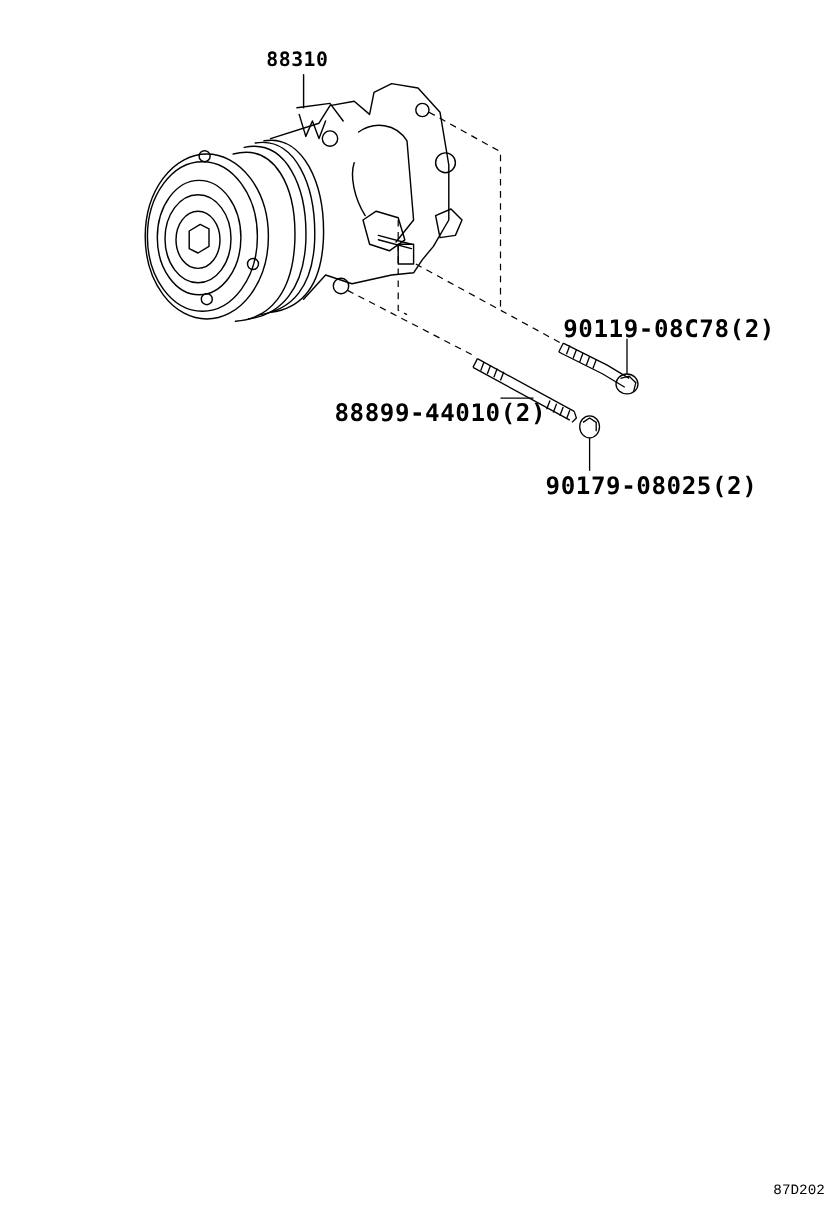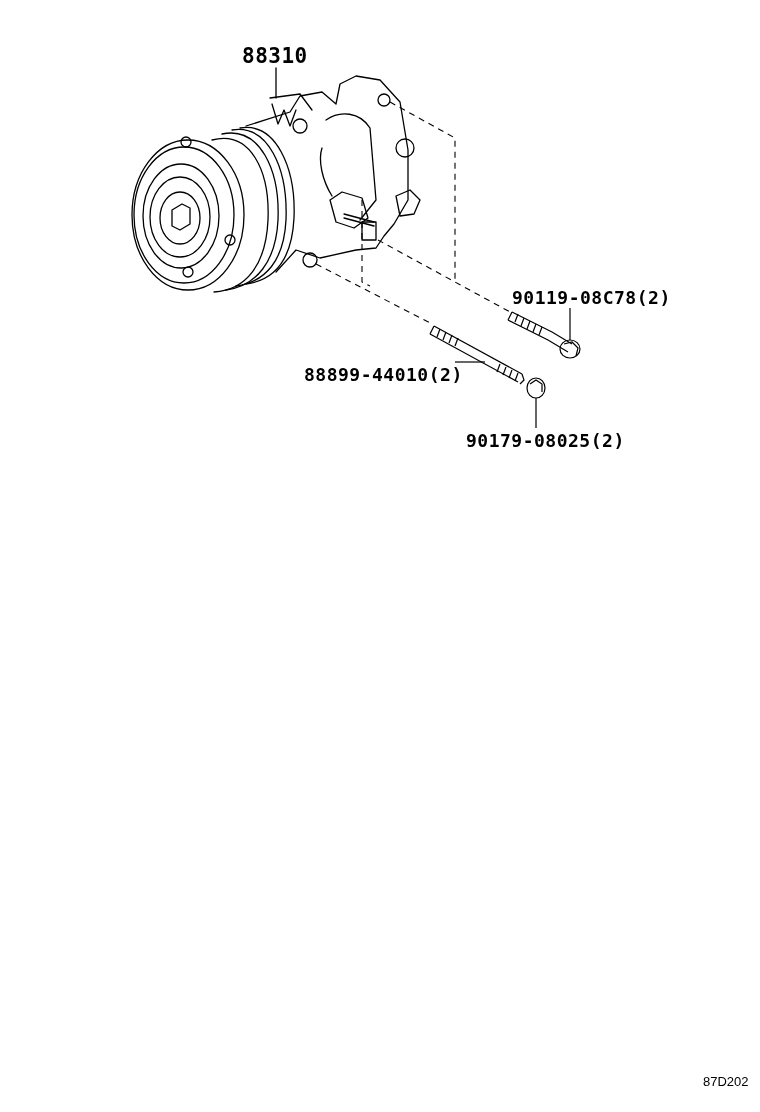--- a/index.html
+++ b/index.html
@@ -1,19 +1,19 @@
 <!DOCTYPE html>
 <html><head>
 <meta charset="utf-8">
 <style>
   html, body { margin: 0; padding: 0; background: #ffffff; }
   body { width: 760px; height: 1112px; position: relative; overflow: hidden; font-family: "DejaVu Sans Mono", monospace; color: #000; }
-  .label { position: absolute; font-family: "DejaVu Sans Mono", "Liberation Mono", monospace; font-weight: bold; font-size: 18px; letter-spacing: 0.5px; white-space: nowrap; }
-  .label.big { font-size: 21px; }
-  .ref { position: absolute; font-family: Liberation Sans, sans-serif; font-size: 13px; white-space: nowrap; text-align: right; }
+  .label { position: absolute; font-family: "DejaVu Sans Mono", "Liberation Mono", monospace; font-weight: bold; font-size: 22px; letter-spacing: 0.5px; white-space: nowrap; }
+  .label.big { font-size: 18px; }
+  .ref { position: absolute; font-family: Liberation Mono, monospace; font-size: 13px; white-space: nowrap; text-align: right; }
   svg { position: absolute; left: 0; top: 0; }
 </style>
 </head>
 <body>
 
 <svg width="760" height="1112" viewBox="0 0 760 1112">
   <g fill="none" stroke="#000" stroke-width="1.3" stroke-linejoin="round" stroke-linecap="round">
 
     <g>
       <ellipse cx="188" cy="215" rx="56" ry="75"></ellipse>
@@ -80,14 +80,14 @@
   <g fill="none" stroke="#000" stroke-width="1.2">
     <ellipse cx="536" cy="388" rx="9" ry="10"></ellipse>
     <path d="M530 384 l6 -4 l6 4 l0 8"></path>
     <line x1="536" y1="398" x2="536" y2="428"></line>
   </g>
 </svg>
 
 <div class="label big" style="left:242px; top:44px;">88310</div>
 <div class="label" style="left:512px; top:287px;">90119-08C78(2)</div>
 <div class="label" style="left:304px; top:364px;">88899-44010(2)</div>
-<div class="label" style="left:466px; top:430px;">90179-08025(2)</div>
+<div class="label" style="left:496px; top:430px;">90179-08025(2)</div>
 <div class="ref" style="left:703px; top:1074px;">87D202</div>
 
 </body></html>

